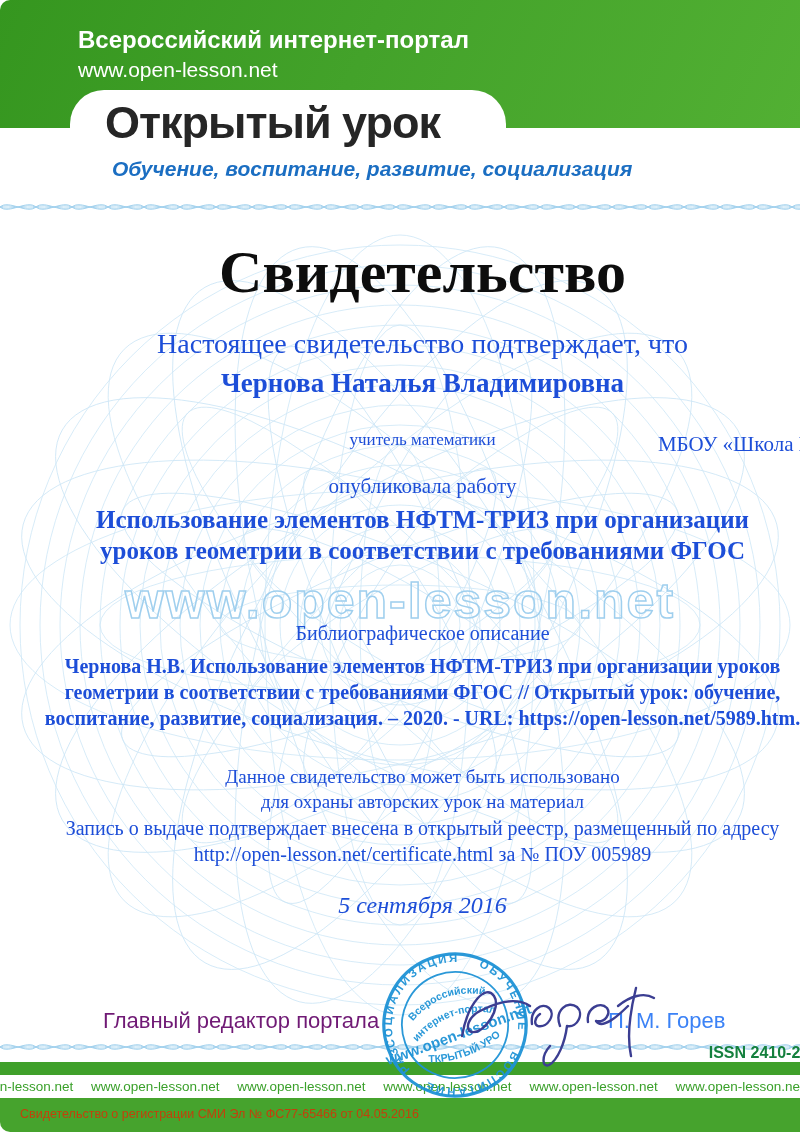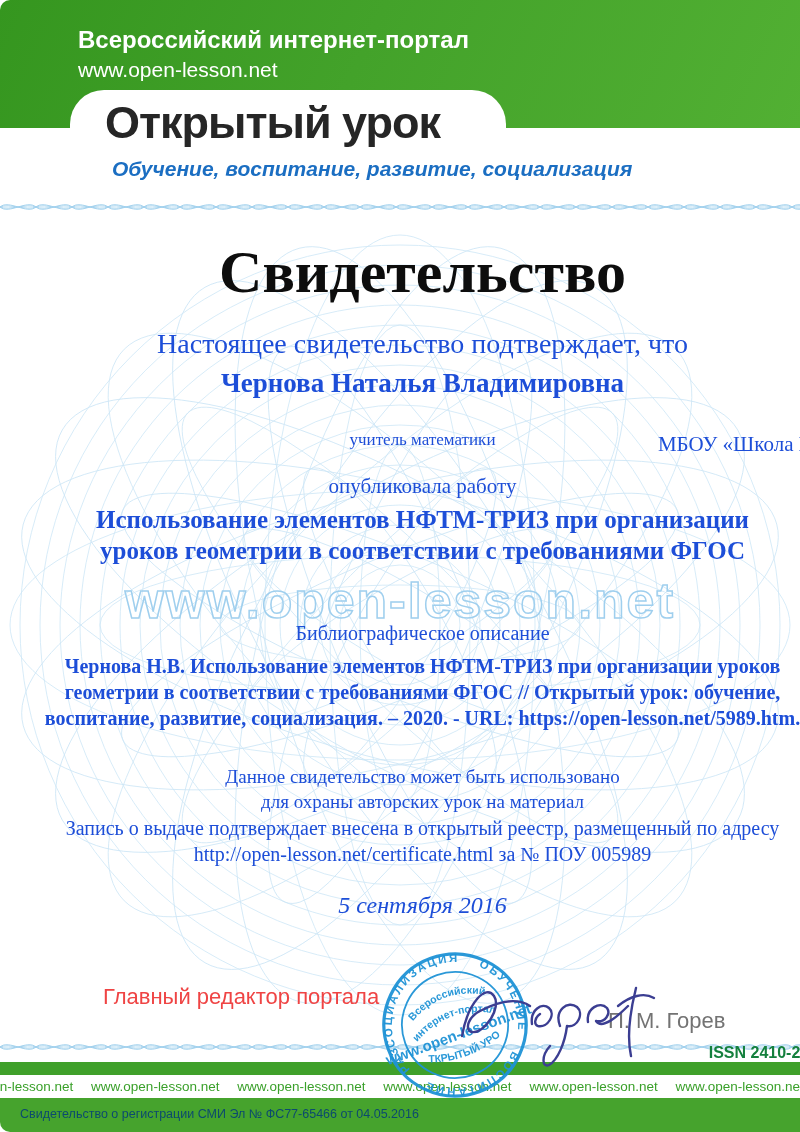--- a/index.html
+++ b/index.html
@@ -34,34 +34,34 @@
   .published{top:474px;font-size:21px;}
   .work-title{top:504px;font-size:25px;font-weight:bold;line-height:31px;
         left:70px;right:70px;}
   .bib-label{top:622px;font-size:20px;}
   .bib-text{top:653px;font-size:20px;font-weight:bold;line-height:26px;left:22px;right:22px;}
   .usage1{top:766px;font-size:19px;}
   .usage2{top:791px;font-size:19px;}
   .registry1{top:817px;font-size:20px;}
   .registry2{top:843px;font-size:20px;}
   .issue-date{top:880px;font-size:24px;font-style:italic;margin-top:12px;}
-  .editor-label{position:absolute;left:103px;top:984px;font-family:"Liberation Sans","DejaVu Sans",sans-serif;
-        font-size:22px;color:#ef4444;z-index:5;}
+  .editor-label{position:absolute;left:103px;top:1008px;font-family:"Liberation Sans","DejaVu Sans",sans-serif;
+        font-size:22px;color:#701a75;z-index:5;}
   .editor-name{position:absolute;left:608px;top:1008px;font-family:"Liberation Sans","DejaVu Sans",sans-serif;
-        font-size:22px;color:#737373;z-index:5;}
+        font-size:22px;color:#3b82f6;z-index:5;}
   
   .stamp{position:absolute;left:370px;top:940px;z-index:6;}
   .signature{position:absolute;left:440px;top:950px;z-index:7;}
   
   .footer-divider{position:absolute;left:0;top:1062px;width:800px;height:13px;background:#3fa02a;z-index:2;}
   .url-strip{position:absolute;left:-55px;top:1075px;width:1000px;height:23px;white-space:nowrap;overflow:hidden;
         font-family:"Liberation Sans","DejaVu Sans",sans-serif;font-size:13.5px;color:#3aa02a;line-height:23px;z-index:2;}
   .url-strip span{margin-right:14px;}
   .footer-bar{position:absolute;left:0;top:1098px;width:800px;height:34px;background:#46a32d;z-index:2;}
-  .footer-reg{position:absolute;left:20px;top:1107px;color:#0c4a6e;font-family:"Liberation Sans","DejaVu Sans",sans-serif;
+  .footer-reg{position:absolute;left:20px;top:1107px;color:#c2410c;font-family:"Liberation Sans","DejaVu Sans",sans-serif;
         font-size:12.5px;z-index:3;}
   .footer-issn{position:absolute;right:18px;top:1044px;color:#15803d;font-family:"Liberation Sans","DejaVu Sans",sans-serif;
         font-size:16px;font-weight:bold;z-index:3;}
 </style>
 </head>
 <body>
 
 <div class="page">
 
   <div class="header-green"></div>

